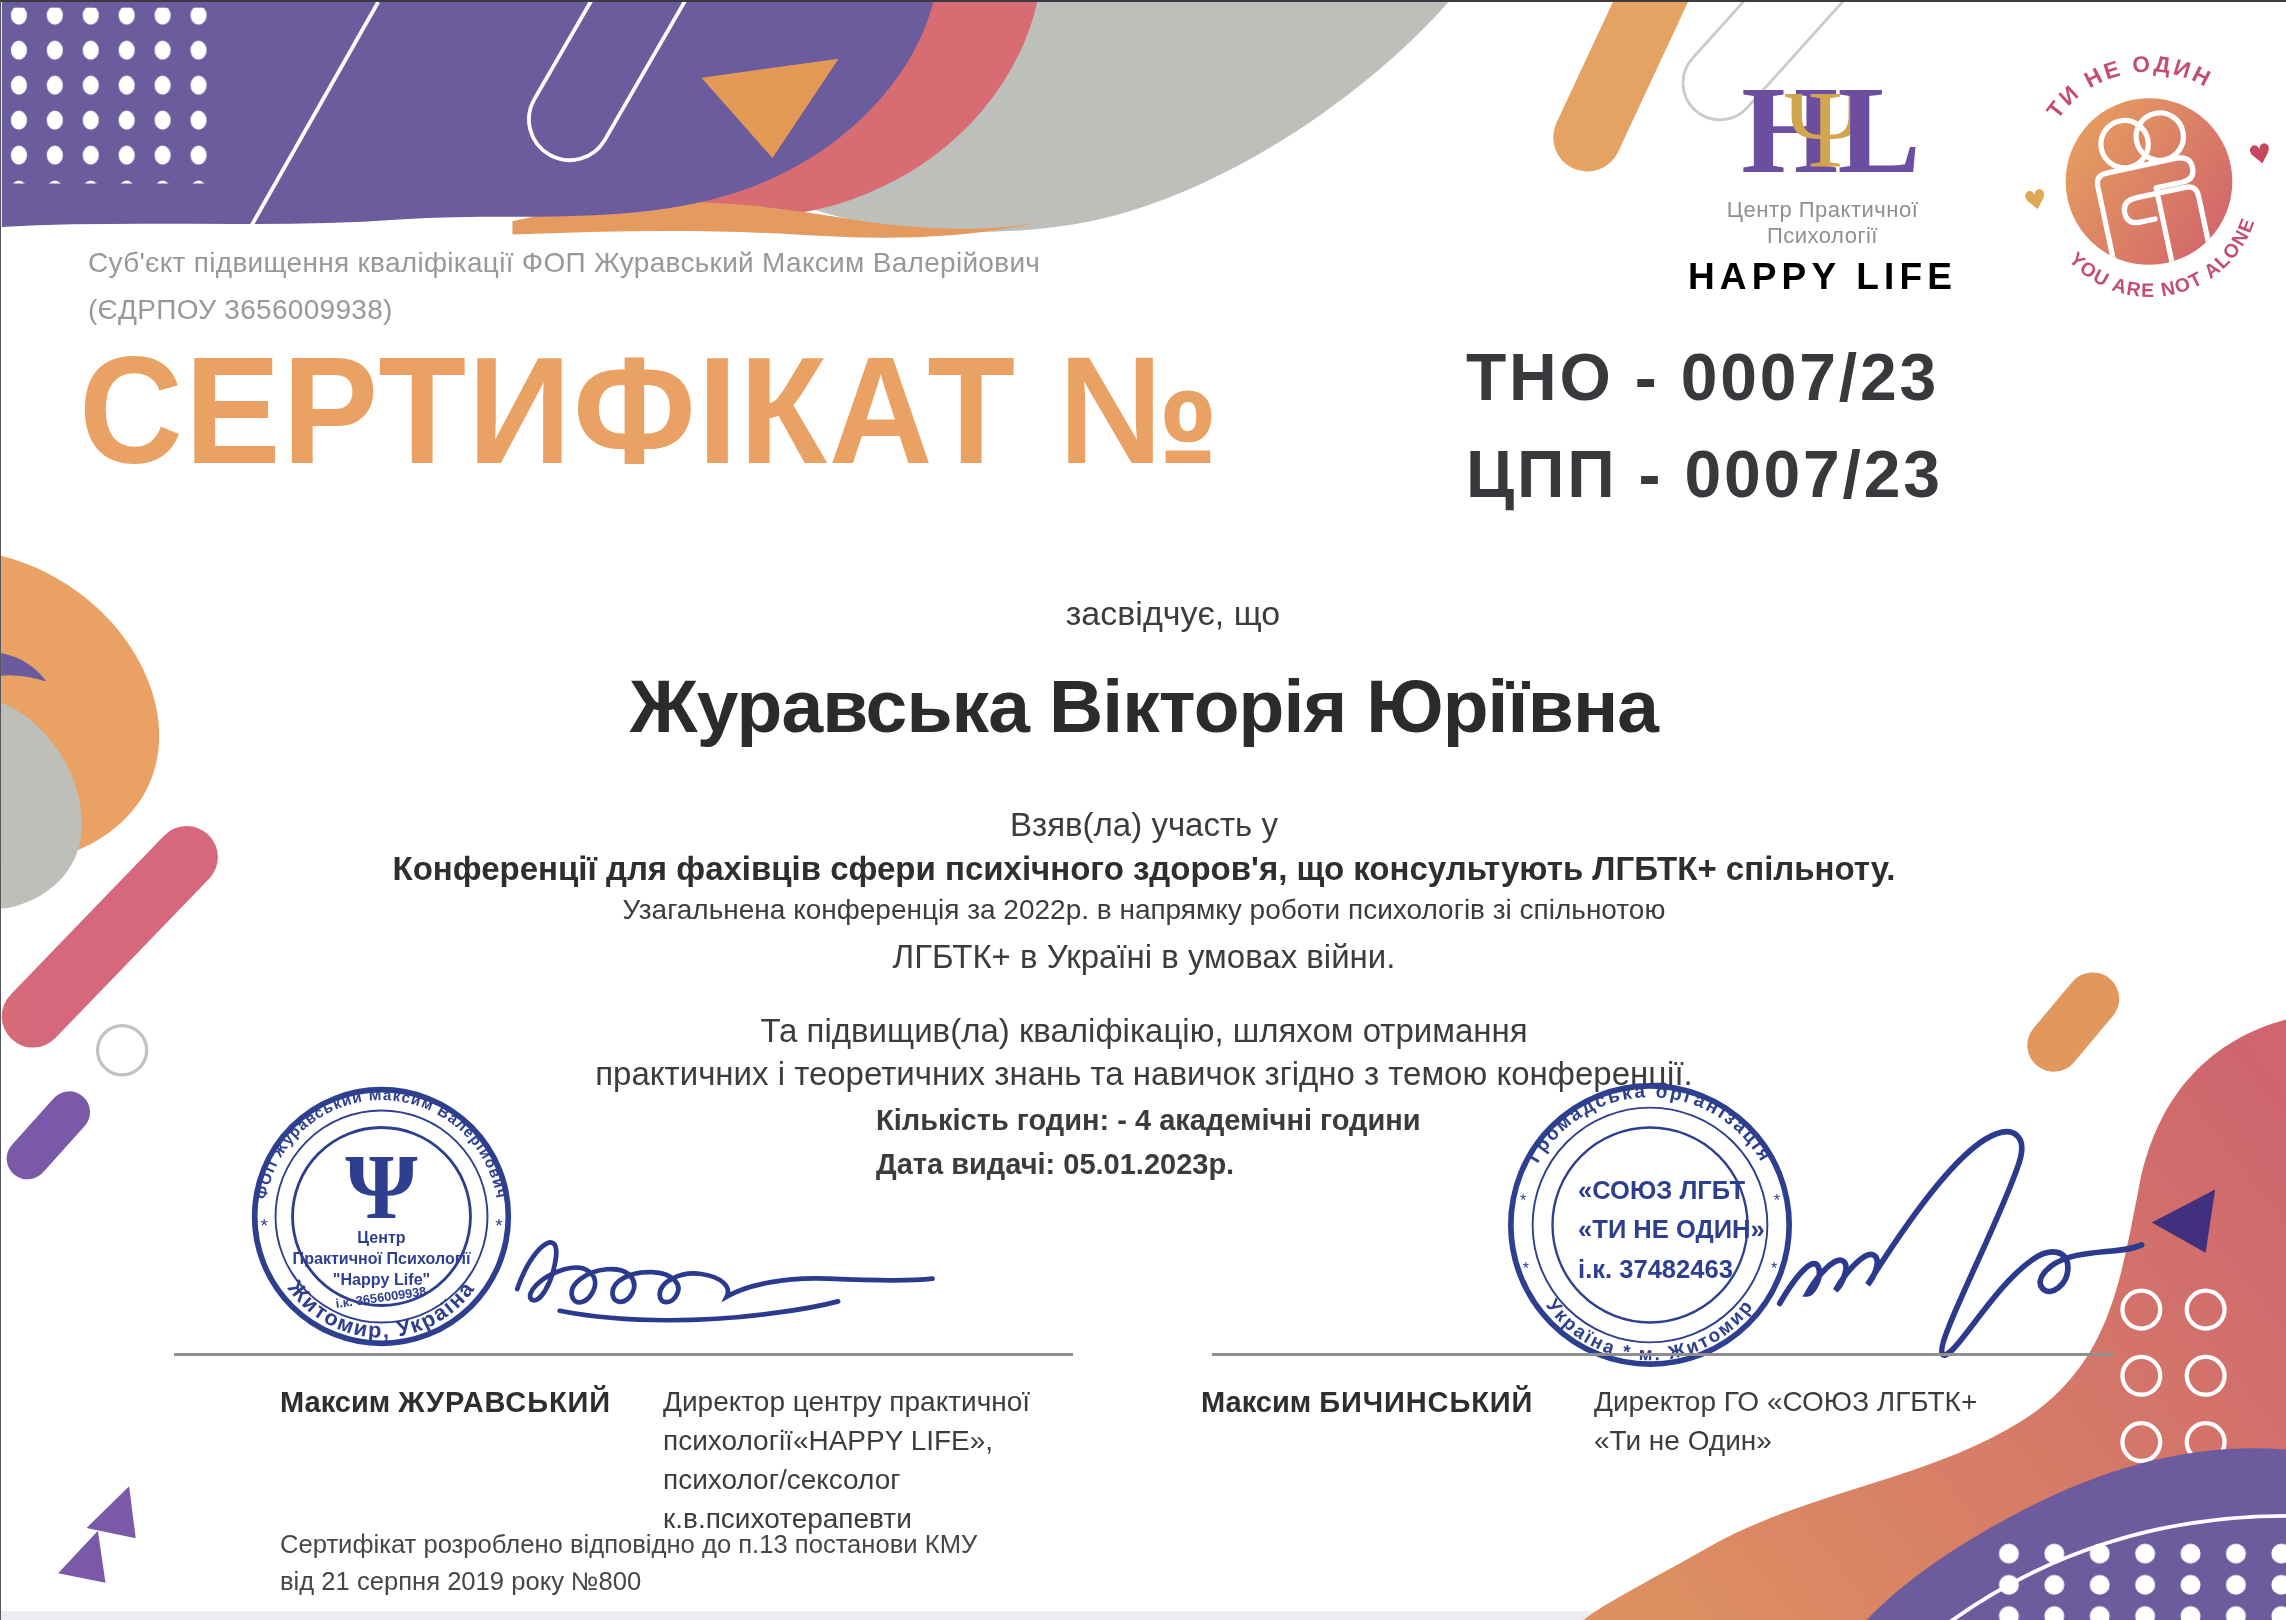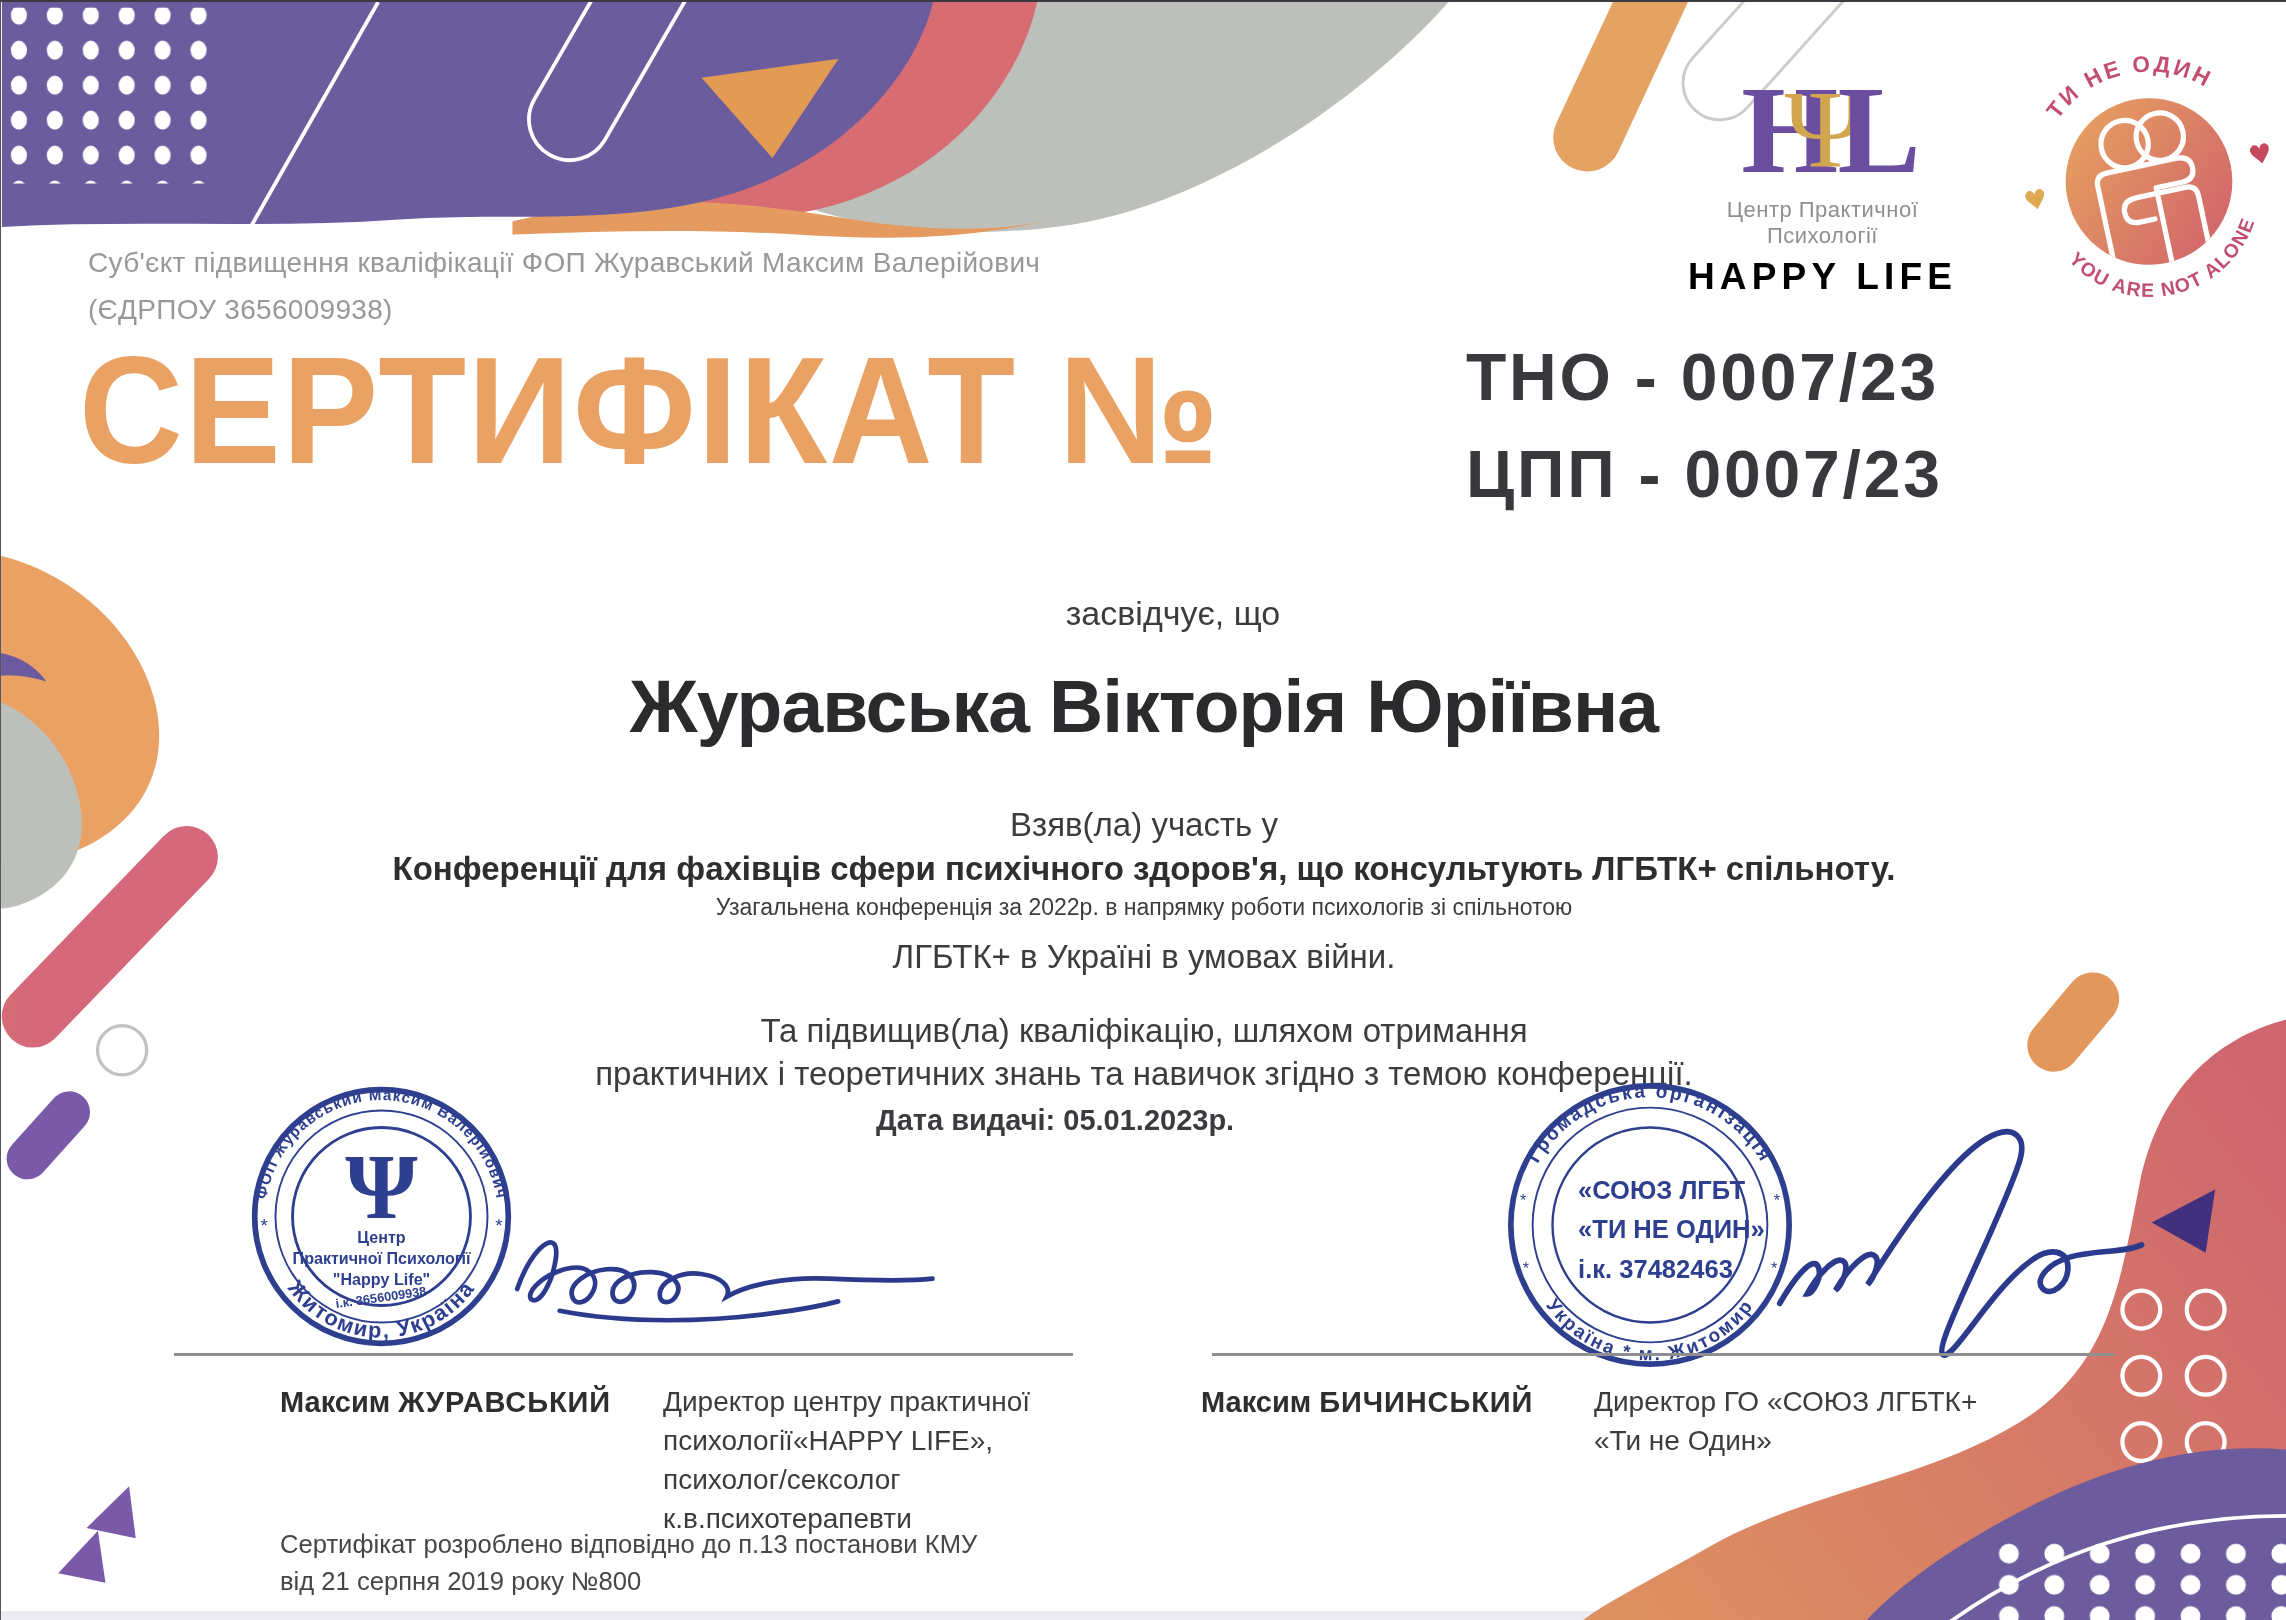--- a/index.html
+++ b/index.html
@@ -14,21 +14,21 @@
   #subject{left:87px;top:237px;font-size:28px;line-height:47px;color:#98989c;letter-spacing:0.3px;}
   #main-title{left:78px;top:320px;font-size:153px;font-weight:bold;color:#E9A264;
     letter-spacing:1.9px;transform:scaleX(.94);transform-origin:left top;white-space:nowrap;}
   #numbers{left:1465px;top:327px;font-size:66px;font-weight:bold;color:#39383C;
     line-height:97px;letter-spacing:2.8px;white-space:nowrap;}
   
   #certifies{top:592px;font-size:34px;padding-left:29px;}
   #holder-name{top:661px;font-size:75px;font-weight:bold;color:#2B2B2E;letter-spacing:-0.9px;}
   #participated{top:804px;font-size:33px;}
   #conf-bold{top:848px;font-size:33px;font-weight:bold;color:#2E2E31;}
-  #conf2{top:892px;font-size:23px;}
+  #conf2{top:892px;font-size:28px;}
   #conf3{top:936px;font-size:33px;}
   #qual1{top:1010px;font-size:33px;}
   #qual2{top:1053px;font-size:33px;}
   
   #details{left:875px;top:1096px;font-size:29px;font-weight:bold;color:#3B3A3E;line-height:44px;}
   .sig-rule{top:1351px;height:2.8px;background:#8f8f92;}
   #rule-left{left:173px;width:899px;}
   #rule-right{left:1211px;width:902px;}
   .sig-name{top:1384px;font-size:29px;color:#2E2E30;white-space:nowrap;text-align:center;}
   .sig-name .first{font-weight:bold;}
@@ -195,20 +195,21 @@
   <div id="certifies" class="center-line">засвідчує, що</div>
   <div id="participated" class="center-line">Взяв(ла) участь у</div>
   <div id="holder-name" class="center-line">Журавська Вікторія Юріївна</div>
   <div id="conf-bold" class="center-line">Конференції для фахівців сфери психічного здоров'я, що консультують ЛГБТК+ спільноту.</div>
   <div id="conf2" class="center-line">Узагальнена конференція за 2022р. в напрямку роботи психологів зі спільнотою</div>
   <div id="conf3" class="center-line">ЛГБТК+ в Україні в умовах війни.</div>
   <div id="qual1" class="center-line">Та підвищив(ла) кваліфікацію, шляхом отримання</div>
   <div id="qual2" class="center-line">практичних і теоретичних знань та навичок згідно з темою конференції.</div>
 
   <div id="details" class="abs">
+    <div>Кількість годин: - 4 академічні години</div>
     <div>Дата видачі: 05.01.2023р.</div>
   </div>
 
   <svg class="abs" style="left:248px;top:1082px;" width="265" height="265" viewBox="-140 -140 280 280">
     <defs>
       <path id="lsTop" d="M -123,0 A 123 123 0 0 1 123,0"></path>
       <path id="lsBot" d="M -120,8 A 120 120 0 0 0 120,8"></path>
     </defs>
     <g fill="none" stroke="#2D3F8E">
       <circle cx="0" cy="0" r="134" stroke-width="6"></circle>

